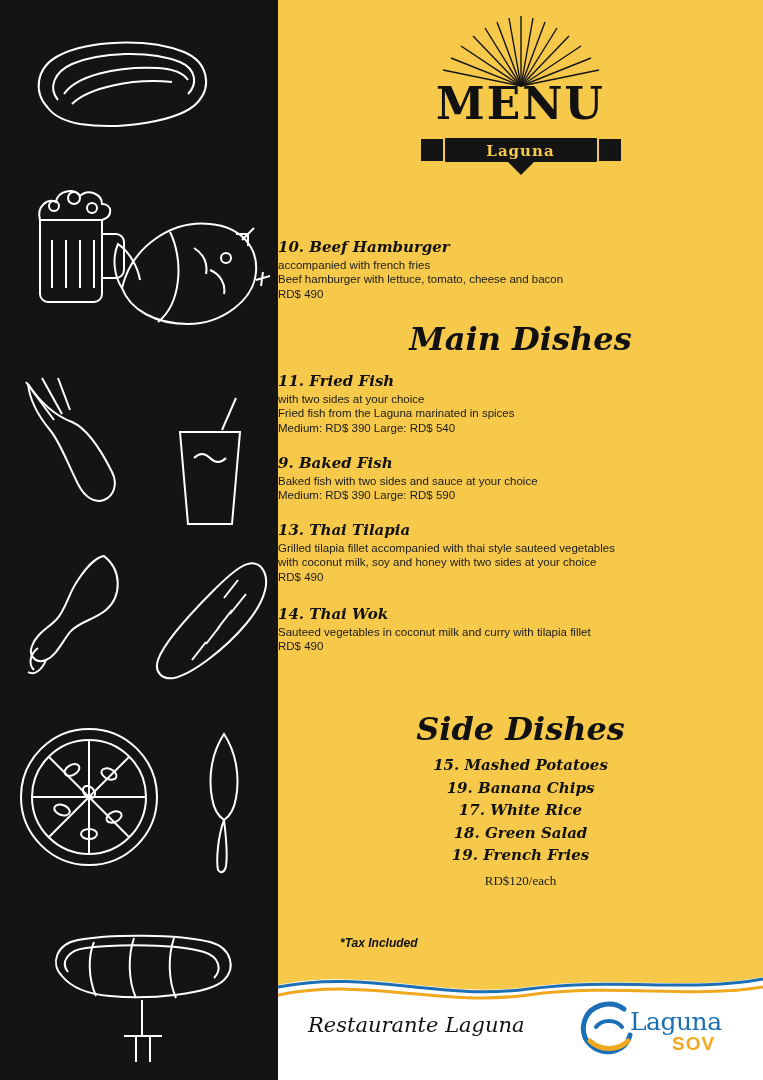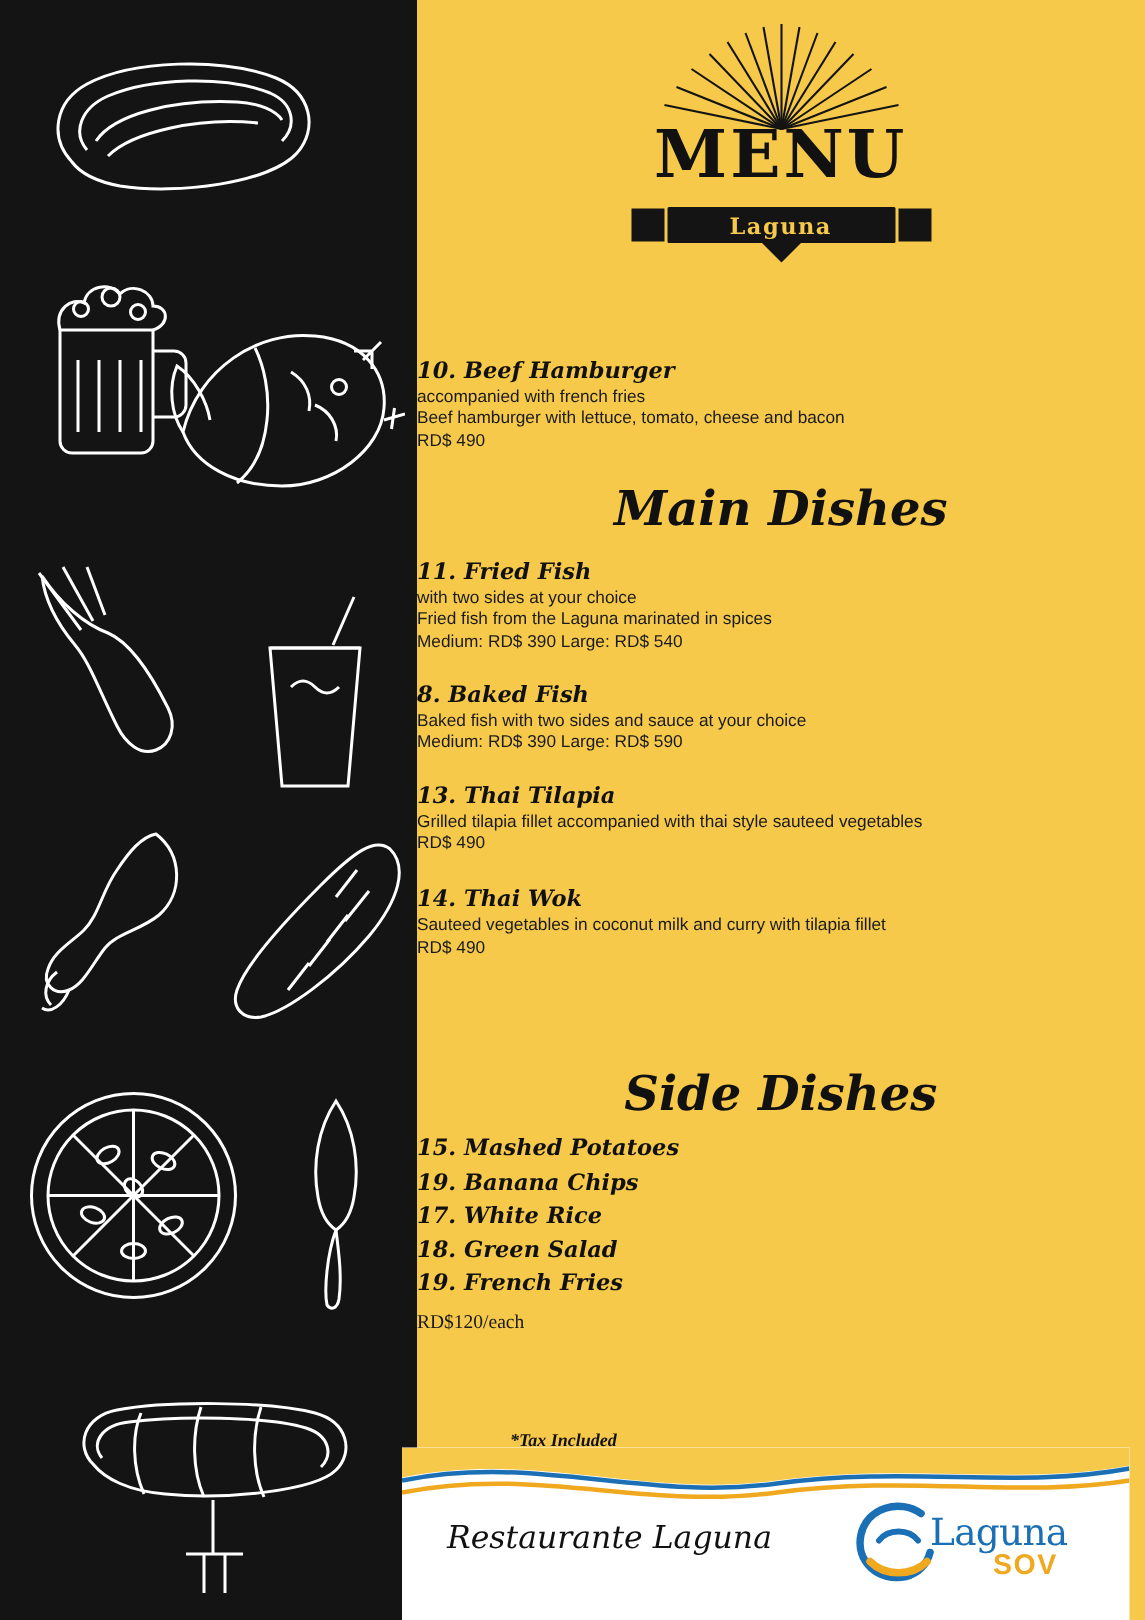--- a/index.html
+++ b/index.html
@@ -111,50 +111,50 @@
     color: #1a1a1a;
     line-height: 1.25;
   }
   .item-price {
     font-family: "Liberation Sans", sans-serif;
     font-size: 11.5px;
     color: #1a1a1a;
     line-height: 1.3;
   }
 
-  .side-list { text-align: left; margin-top: 4px; }
+  .side-list { text-align: center; margin-top: 4px; }
   .side-item {
     font-family: "DejaVu Serif", serif;
     font-style: italic;
     font-weight: bold;
     font-size: 15px;
     color: #111;
     line-height: 1.5;
   }
   .side-price {
     font-family: Liberation Serif, serif;
     font-size: 13px;
     color: #1a1a1a;
     margin-top: 6px;
   }
 
   .tax-note {
     position: absolute;
-    left: 62px; bottom: 112px;
-    font-family: Liberation Serif, serif;
+    left: 62px; bottom: 130px;
+    font-family: Liberation Sans, sans-serif;
     font-style: italic;
     font-weight: bold;
     font-size: 12px;
     color: #111;
   }
 
   
   .footer {
     position: absolute;
-    left: 268px; bottom: 0;
+    left: 278px; bottom: 0;
     width: 485px; height: 115px;
     background: #ffffff;
     overflow: hidden;
   }
   .footer-wave { position: absolute; left: 0; top: 0; }
   .footer-name {
     position: absolute;
     left: 30px; top: 48px;
     font-family: "DejaVu Serif", serif;
     font-style: italic;
@@ -307,28 +307,29 @@
       <div class="section-title">Main Dishes</div>
 
       <div class="item" style="margin-top:14px;">
         <div class="item-name">11. Fried Fish</div>
         <div class="item-desc">with two sides at your choice</div>
         <div class="item-desc">Fried fish from the Laguna marinated in spices</div>
         <div class="item-price">Medium: RD$ 390 Large: RD$ 540</div>
       </div>
 
       <div class="item" style="margin-top:18px;">
-        <div class="item-name">8. Baked Fish</div>
+        <div class="item-name">9. Baked Fish</div>
         <div class="item-desc">Baked fish with two sides and sauce at your choice</div>
         <div class="item-price">Medium: RD$ 390 Large: RD$ 590</div>
       </div>
 
       <div class="item" style="margin-top:18px;">
         <div class="item-name">13. Thai Tilapia</div>
         <div class="item-desc">Grilled tilapia fillet accompanied with thai style sauteed vegetables</div>
+        <div class="item-desc">with coconut milk, soy and honey with two sides at your choice</div>
         <div class="item-price">RD$ 490</div>
       </div>
 
       <div class="item" style="margin-top:20px;">
         <div class="item-name">14. Thai Wok</div>
         <div class="item-desc">Sauteed vegetables in coconut milk and curry with tilapia fillet</div>
         <div class="item-price">RD$ 490</div>
       </div>
     </div>
 

